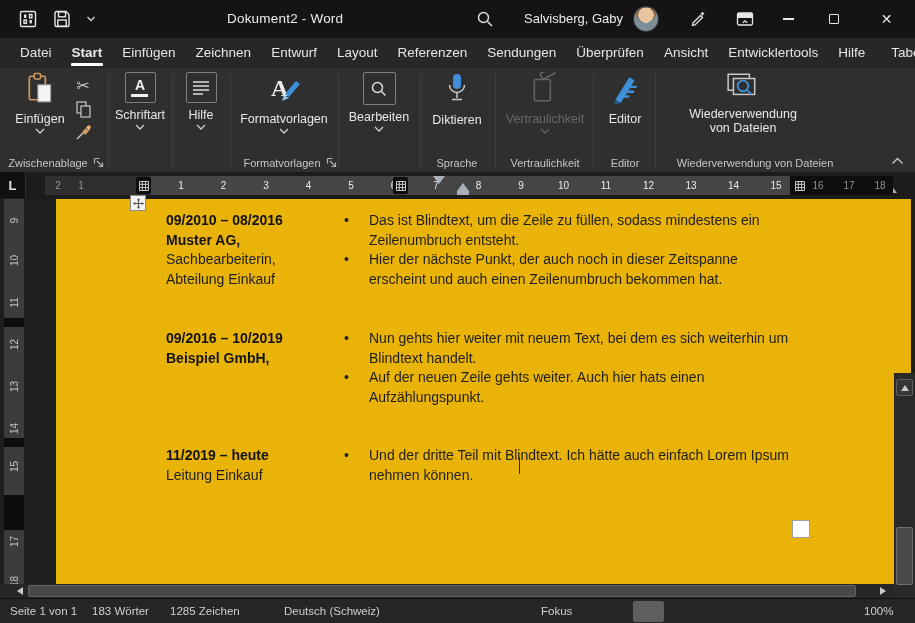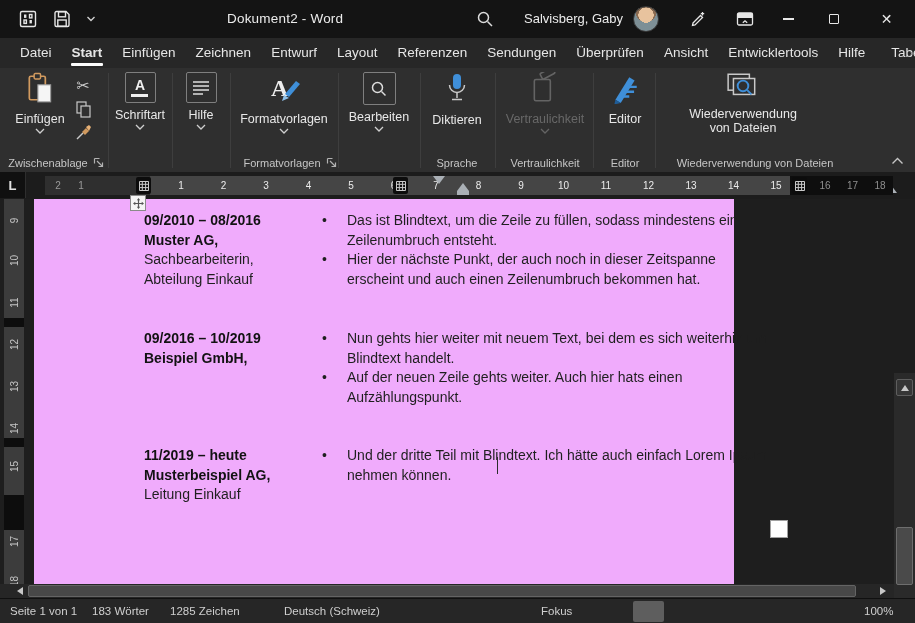--- a/index.html
+++ b/index.html
@@ -56,34 +56,34 @@
   .tabsel { position:absolute; left:0; top:0; width:26px; height:26px; background:#101010; color:#e0e0e0; font-weight:700; font-size:13px; display:flex; align-items:center; justify-content:center; border-right:1px solid #2e2e2e; }
   .hruler { position:absolute; left:45px; top:4px; width:848px; height:19px; }
   .hz { position:absolute; top:0; height:19px; }
   .hz-left { left:0; width:105px; background:#2f2f2f; }
   .hz-mid  { left:105px; width:640px; background:#454545; }
   .hz-right{ left:745px; width:103px; background:#0e0e0e; }
   .rnum { display:inline-block; width:14px; text-align:center; font-size:10px; line-height:19px; }
   .hz-left .wrap, .hz-mid .wrap, .hz-right .wrap { display:flex; justify-content:space-between; height:19px; }
   .hz-left .wrap { padding:0 62px 0 6px; } .hz-left .rnum { color:#9a9a9a; }
   .hz-mid .wrap { padding:0 7px 0 24px; } .hz-mid .rnum { color:#ececec; }
-  .hz-right .wrap { padding:0 6px 0 28px; } .hz-right .rnum { color:#8f8f8f; }
+  .hz-right .wrap { padding:0 6px 0 21px; } .hz-right .rnum { color:#8f8f8f; }
   .gridchip { position:absolute; top:1px; width:15px; height:17px; background:#0c0c0c; border-radius:2px; display:flex; align-items:center; justify-content:center; color:#c9c9c9; }
   .chip1 { left:91px; } .chip2 { left:243px; } .chip3 { left:747px; }
   .ind-first { position:absolute; left:283px; top:0; width:0; height:0; border-left:6px solid transparent; border-right:6px solid transparent; border-top:8px solid #aab0b6; }
   .ind-hang { position:absolute; left:307px; top:7px; width:0; height:0; border-left:6px solid transparent; border-right:6px solid transparent; border-bottom:8px solid #aab0b6; }
   .ind-hang::after { content:""; position:absolute; left:-6px; top:8px; width:12px; height:4px; background:#aab0b6; }
   .ind-right { position:absolute; left:735px; top:9px; width:0; height:0; border-left:6px solid transparent; border-right:6px solid transparent; border-bottom:8px solid #aab0b6; }
   
   .docarea { position:absolute; left:0; top:199px; width:915px; height:385px; background:#1e1e1e; }
   .vruler { position:absolute; left:4px; top:0; width:20px; height:385px; background:#3c3c3c; }
   .vnum { position:absolute; left:0; width:20px; text-align:center; font-size:10px; color:#c4c4c4; transform:rotate(-90deg); }
   .vmark { position:absolute; left:0; width:20px; background:#0d0d0d; }
   .vm1 { top:119px; height:9px; } .vm2 { top:239px; height:9px; } .vm3 { top:296px; height:35px; }
-  .page { position:absolute; left:34px; top:0; width:700px; height:385px; background:#f0abfc; color:#1f1f1f; }
+  .page { position:absolute; left:56px; top:0; width:855px; height:385px; background:#eab308; color:#1f1f1f; }
   .doc-row { position:absolute; left:110px; right:10px; font-size:14px; line-height:19.5px; }
   .doc-row:nth-of-type(1) { top:12px; } .doc-row:nth-of-type(2) { top:130px; } .doc-row:nth-of-type(3) { top:247px; }
   .doc-left { position:absolute; left:0; top:0; width:172px; }
   .doc-left .hd { font-weight:700; color:#121212; }
   .doc-bullets { position:absolute; left:178px; top:0; width:450px; }
   .bullet-item { position:relative; padding-left:25px; }
   .bullet-item::before { content:"•"; position:absolute; left:0; top:0; font-size:14px; }
   .caret { position:absolute; left:463px; top:258px; width:1.4px; height:17px; background:#2b2b2b; }
   .rshandle { position:absolute; left:736px; top:321px; width:18px; height:18px; border:1.6px solid #a0a0a0; background:#fff; }
   .movehandle { position:absolute; left:130px; top:195px; width:16px; height:16px; background:#f5f5f5; border:1px solid #8a8a8a; color:#444; display:flex; align-items:center; justify-content:center; z-index:5; }
@@ -426,21 +426,20 @@
             <div class="doc-bullets">
 
             <div class="bullet-item">Nun gehts hier weiter mit neuem Text, bei dem es sich weiterhin um Blindtext handelt.</div>
               <div class="bullet-item">Auf der neuen Zeile gehts weiter. Auch hier hats einen Aufzählungspunkt.</div>
             </div>
           </div>
 
           <div class="doc-row">
             <div class="doc-left">
               <div class="hd">11/2019 – heute</div>
-              <div class="hd">Musterbeispiel AG,</div>
               <div>
 
               <div>Leitung Einkauf</div>
               </div>
             </div>
             <div class="doc-bullets">
 
             <div class="bullet-item">Und der dritte Teil mit Blindtext. Ich hätte auch einfach Lorem Ipsum nehmen können.</div>
             </div>
           </div>

